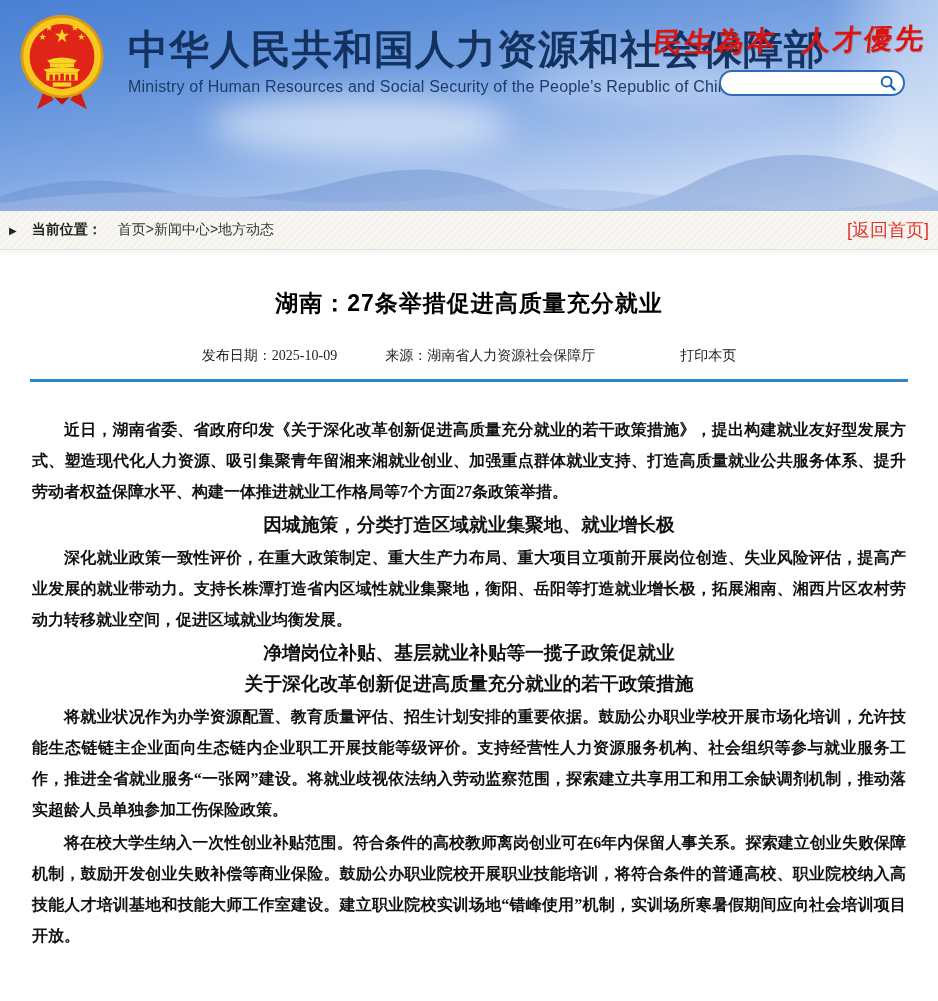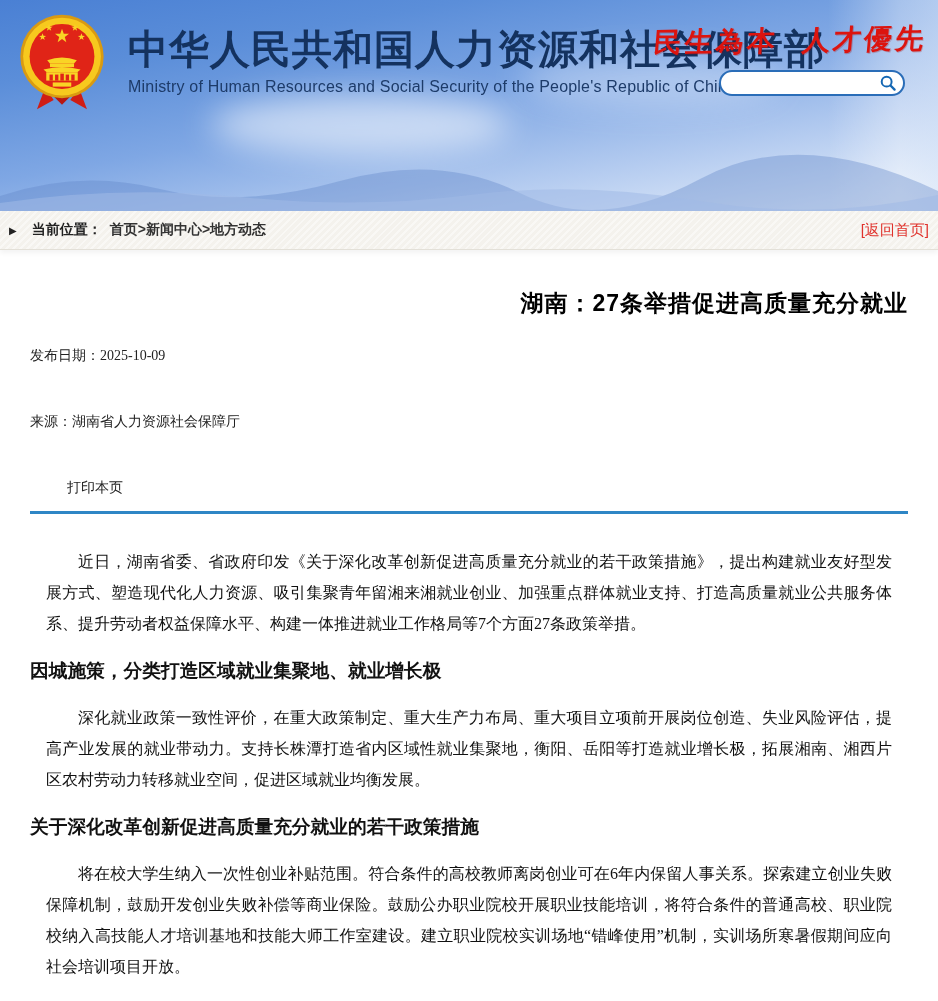--- a/index.html
+++ b/index.html
@@ -27,35 +27,35 @@
   .search input{flex:1;border:none;outline:none;background:transparent;font-size:13px;min-width:0;}
   .search button{border:none;background:transparent;padding:0;cursor:pointer;display:flex;align-items:center;}
 
   
   .crumbbar{height:38px;background:#f4f2ed;border-bottom:1px solid #e3e0d8;
     background-image:repeating-linear-gradient(135deg,rgba(255,255,255,.45) 0 2px,rgba(0,0,0,0) 2px 5px);
     display:flex;align-items:center;padding:0 9px;font-size:14px;color:#333;
     box-shadow:0 3px 5px rgba(0,0,0,.05);position:relative;z-index:2;}
   .crumb-arrow{font-size:10px;color:#222;margin-right:7px;}
   .crumb-label{font-weight:bold;color:#222;margin-left:8px;}
-  .crumb-path{margin-left:8px;color:#333;cursor:pointer;font-weight:bold;}
-  .back-home{margin-left:auto;color:#e0312b;text-decoration:none;cursor:pointer;font-size:15px;}
+  .crumb-path{margin-left:16px;color:#333;cursor:pointer;}
+  .back-home{margin-left:auto;color:#e0312b;text-decoration:none;cursor:pointer;font-size:18px;}
 
   
   .content{background:#fff;padding:38px 30px 24px;}
-  .article-title{text-align:right;font-size:23px;font-weight:bold;color:#000;margin:0 0 28px;
+  .article-title{text-align:center;font-size:23px;font-weight:bold;color:#000;margin:0 0 28px;
     font-family:"Liberation Sans","DejaVu Sans",sans-serif;letter-spacing:1px;}
   .meta{display:flex;justify-content:center;gap:48px;font-size:14px;color:#222;margin:0 0 14px;
-    font-family:"Liberation Serif","DejaVu Serif",serif;flex-direction:column;}
+    font-family:"Liberation Serif","DejaVu Serif",serif;}
   .meta a{color:#222;text-decoration:none;cursor:pointer;margin-left:37px;}
   .divider{height:3px;background:#2e86c5;margin:0 0 32px;}
   .body{font-size:16px;line-height:31px;color:#111;
     font-family:"Liberation Serif","DejaVu Serif",serif;}
-  .para{margin:16px;text-indent:2em;text-align:justify;}
-  .subhead{margin:0;font-weight:bold;}
+  .para{margin:2px;text-indent:2em;text-align:justify;font-weight:bold;}
+  .subhead{margin:0;font-weight:bold;text-align:center;}
 </style>
 </head>
 <body>
 
 <div class="page">
 
   <header class="banner">
     <div class="cloud c1"></div>
     <div class="cloud c2"></div>
     <div class="wall-hint"></div>
@@ -130,18 +130,20 @@
       <span><span>来源：</span><span>湖南省人力资源社会保障厅</span></span>
       <a>打印本页</a>
     </div>
 
     <div class="divider"></div>
 
     <div class="body">
       <p class="para">近日，湖南省委、省政府印发《关于深化改革创新促进高质量充分就业的若干政策措施》，提出构建就业友好型发展方式、塑造现代化人力资源、吸引集聚青年留湘来湘就业创业、加强重点群体就业支持、打造高质量就业公共服务体系、提升劳动者权益保障水平、构建一体推进就业工作格局等7个方面27条政策举措。</p>
       <h3 class="subhead">因城施策，分类打造区域就业集聚地、就业增长极</h3>
       <p class="para">深化就业政策一致性评价，在重大政策制定、重大生产力布局、重大项目立项前开展岗位创造、失业风险评估，提高产业发展的就业带动力。支持长株潭打造省内区域性就业集聚地，衡阳、岳阳等打造就业增长极，拓展湘南、湘西片区农村劳动力转移就业空间，促进区域就业均衡发展。</p>
+      <h3 class="subhead">净增岗位补贴、基层就业补贴等一揽子政策促就业</h3>
       <h3 class="subhead">关于深化改革创新促进高质量充分就业的若干政策措施</h3>
+      <p class="para">将就业状况作为办学资源配置、教育质量评估、招生计划安排的重要依据。鼓励公办职业学校开展市场化培训，允许技能生态链链主企业面向生态链内企业职工开展技能等级评价。支持经营性人力资源服务机构、社会组织等参与就业服务工作，推进全省就业服务“一张网”建设。将就业歧视依法纳入劳动监察范围，探索建立共享用工和用工余缺调剂机制，推动落实超龄人员单独参加工伤保险政策。</p>
       <p class="para">将在校大学生纳入一次性创业补贴范围。符合条件的高校教师离岗创业可在6年内保留人事关系。探索建立创业失败保障机制，鼓励开发创业失败补偿等商业保险。鼓励公办职业院校开展职业技能培训，将符合条件的普通高校、职业院校纳入高技能人才培训基地和技能大师工作室建设。建立职业院校实训场地“错峰使用”机制，实训场所寒暑假期间应向社会培训项目开放。</p>
     </div>
   </main>
 
 </div>
 
 </body></html>

